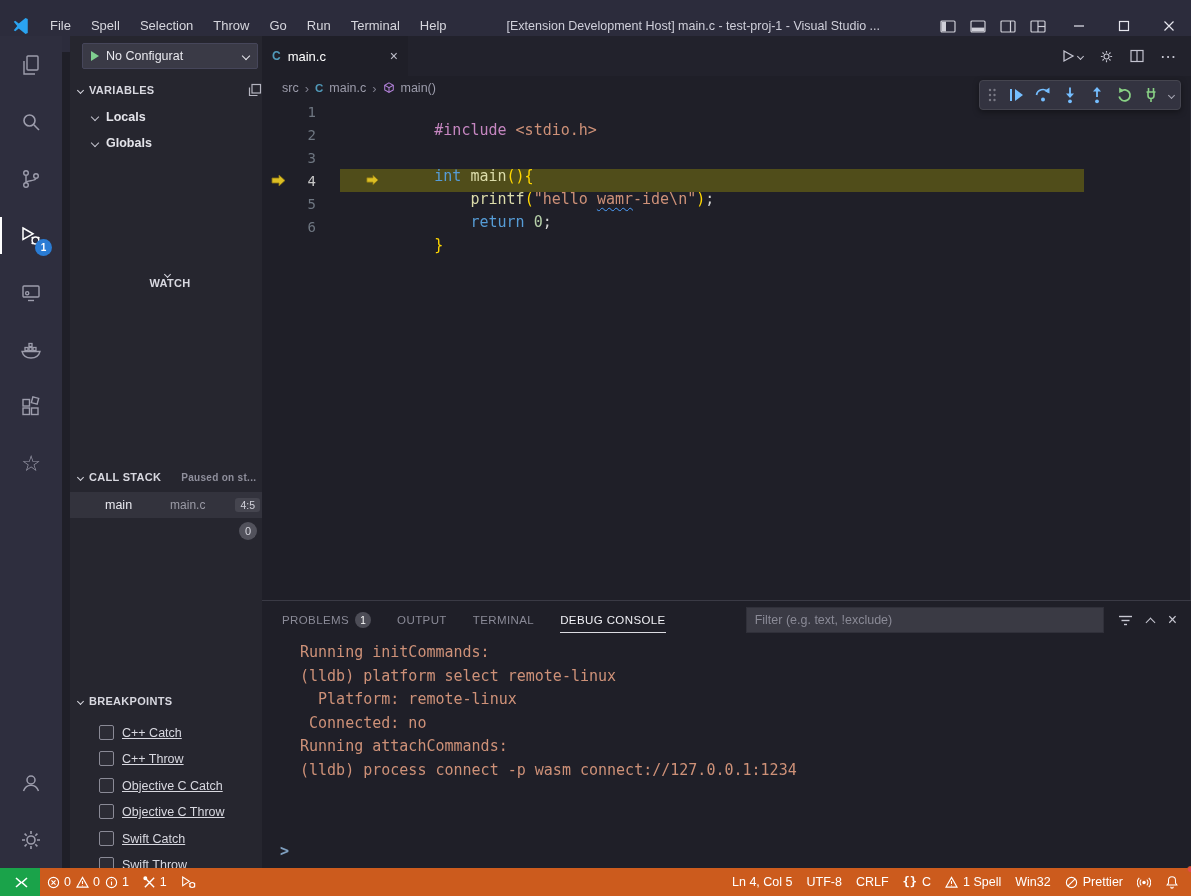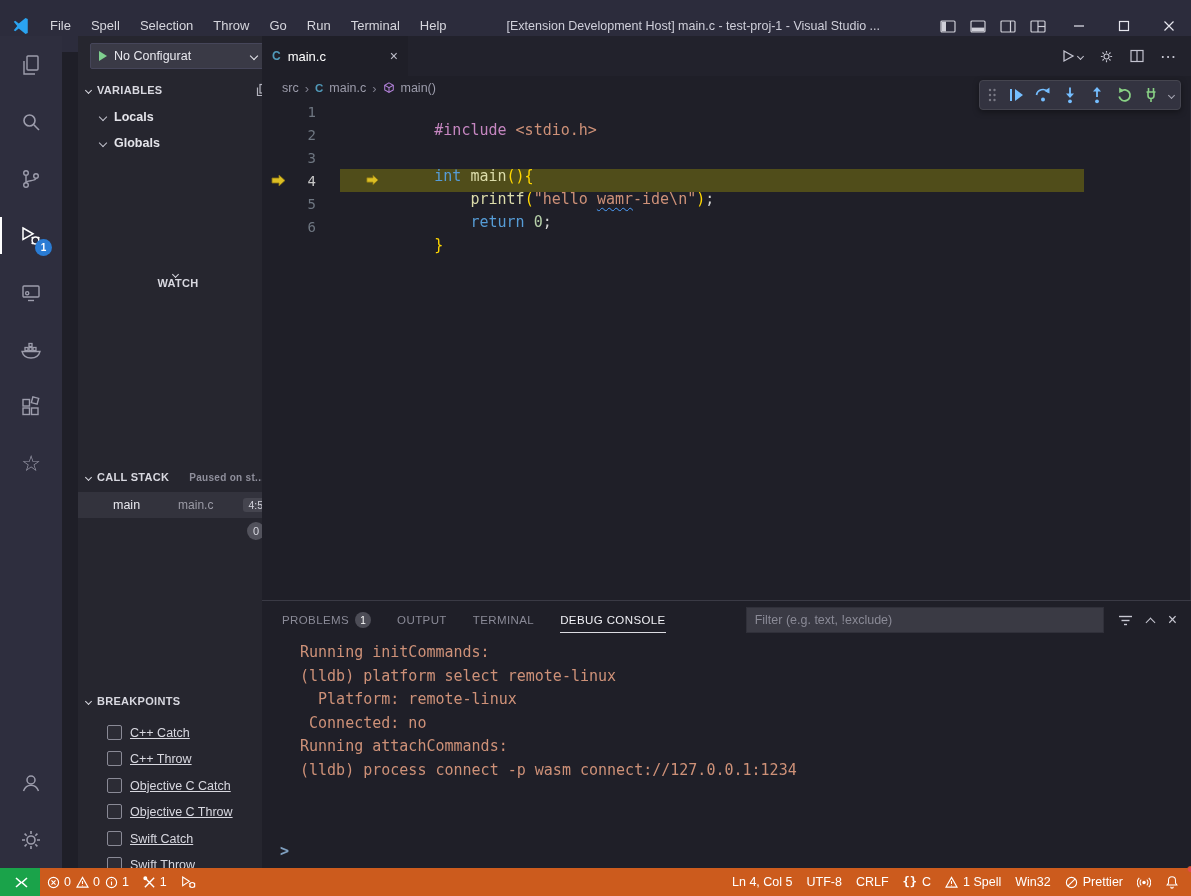--- a/index.html
+++ b/index.html
@@ -25,21 +25,21 @@
   
   .activitybar { position:absolute; top:36px; left:0; width:62px; bottom:28px; background:#2e2e3e; display:flex; flex-direction:column; }
   .ab-item { position:relative; height:57px; display:flex; align-items:center; justify-content:center; color:#9d9dac; }
   .ab-item.active { color:#ffffff; }
   .ab-item.active::before { content:""; position:absolute; left:0; top:10px; bottom:10px; width:2px; background:#ffffff; }
   .ab-badge { position:absolute; right:10px; bottom:8px; min-width:17px; height:17px; border-radius:9px; background:#2a7cd4; color:#fff; font-size:10px; line-height:17px; text-align:center; font-weight:bold; }
   .ab-bottom { margin-top:auto; display:flex; flex-direction:column; }
   .ab-star { font-size:22px; line-height:1; }
 
   
-  .sidebar { position:absolute; left:78px; top:36px; width:200px; bottom:28px; background:#26262f; overflow:hidden; }
+  .sidebar { position:absolute; left:70px; top:36px; width:200px; bottom:28px; background:#26262f; overflow:hidden; }
   .sb-config { position:absolute; top:0; left:0; right:0; height:40px; display:flex; align-items:center; padding:0 12px; }
   .run-config { flex:1; height:26px; background:#3a3a46; border:1px solid #46465a; border-radius:2px; display:flex; align-items:center; padding:0 8px; color:#e8e8ee; font-size:12.5px; }
   .run-config .play { width:0; height:0; border-left:8px solid #7fcf8f; border-top:5px solid transparent; border-bottom:5px solid transparent; margin-right:7px; }
   .run-config .lbl { flex:1; white-space:nowrap; overflow:hidden; }
   .cv { display:inline-block; width:6px; height:6px; border-right:1.4px solid currentColor; border-bottom:1.4px solid currentColor; transform:rotate(45deg); }
   .sec-header { position:absolute; left:0; right:0; height:24px; display:flex; align-items:center; padding:0 8px; font-size:11px; font-weight:bold; color:#d8d8e0; letter-spacing:.3px; }
   .sec-header .cv { margin-right:6px; width:5px; height:5px; }
   .sec-note { font-weight:bold; font-size:10px; color:#8f8f9c; margin-left:20px; white-space:nowrap; }
   .sec-action { margin-left:auto; color:#b5b5c0; }
   .tree-rows { position:absolute; left:0; right:0; }

